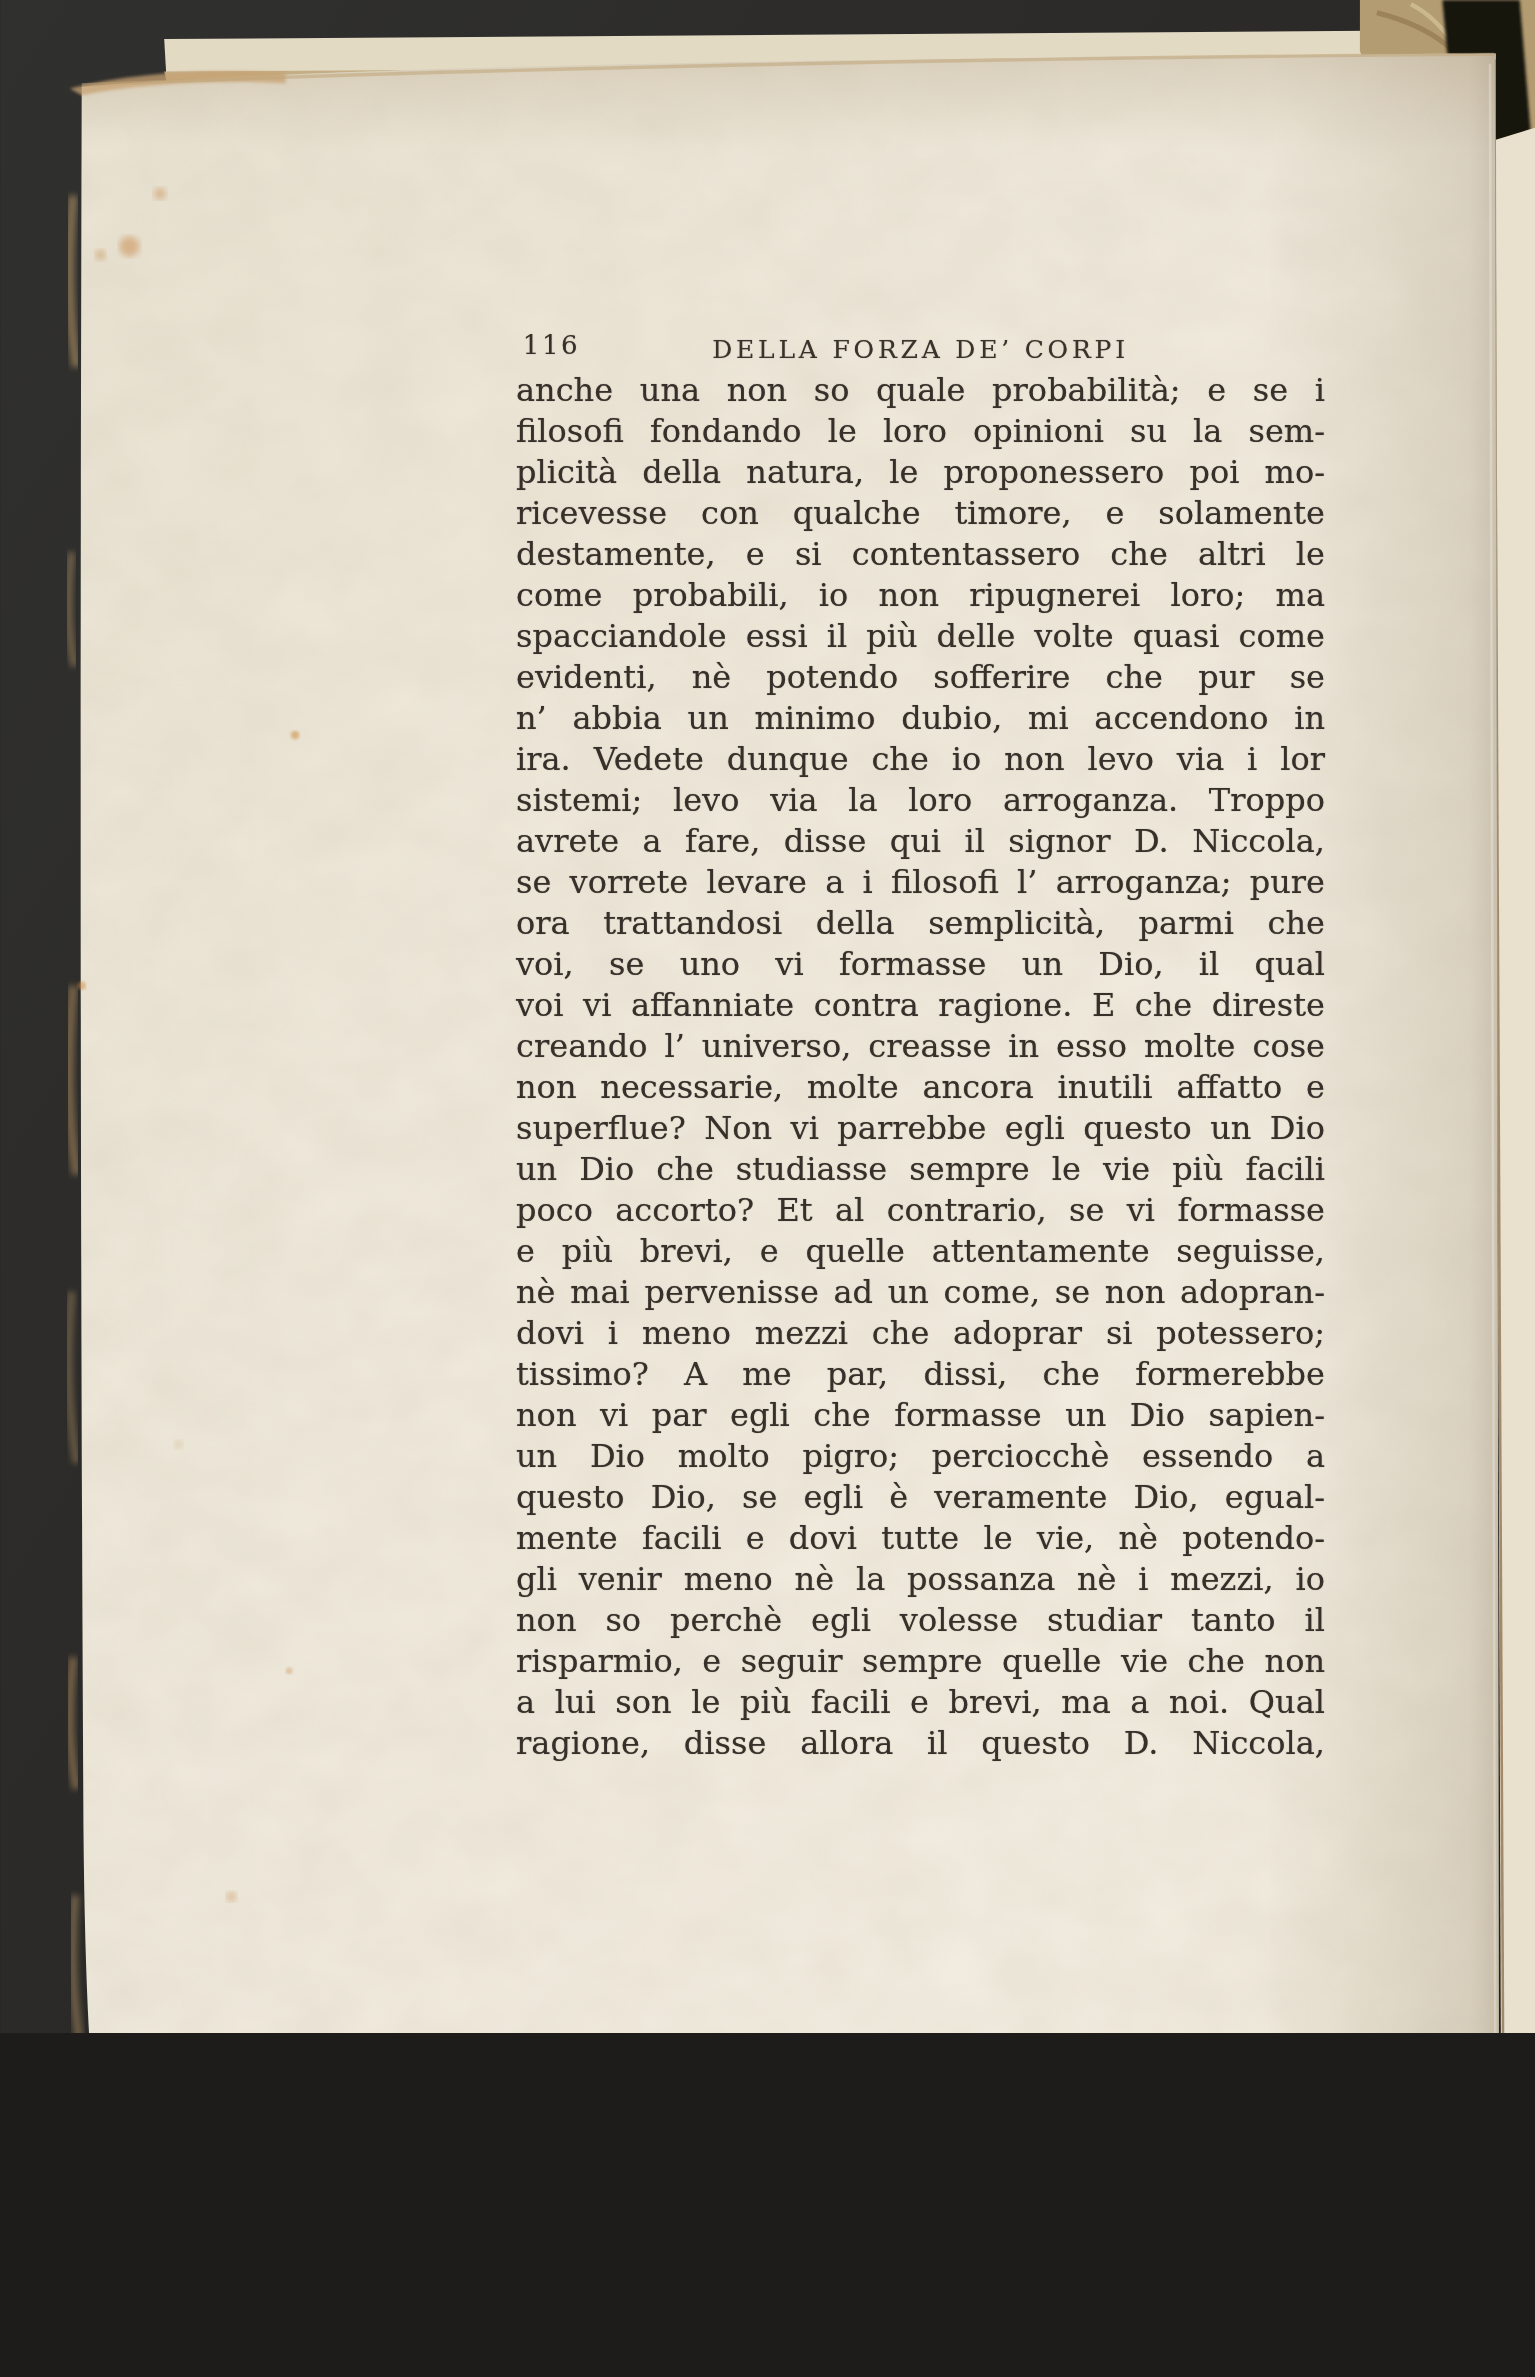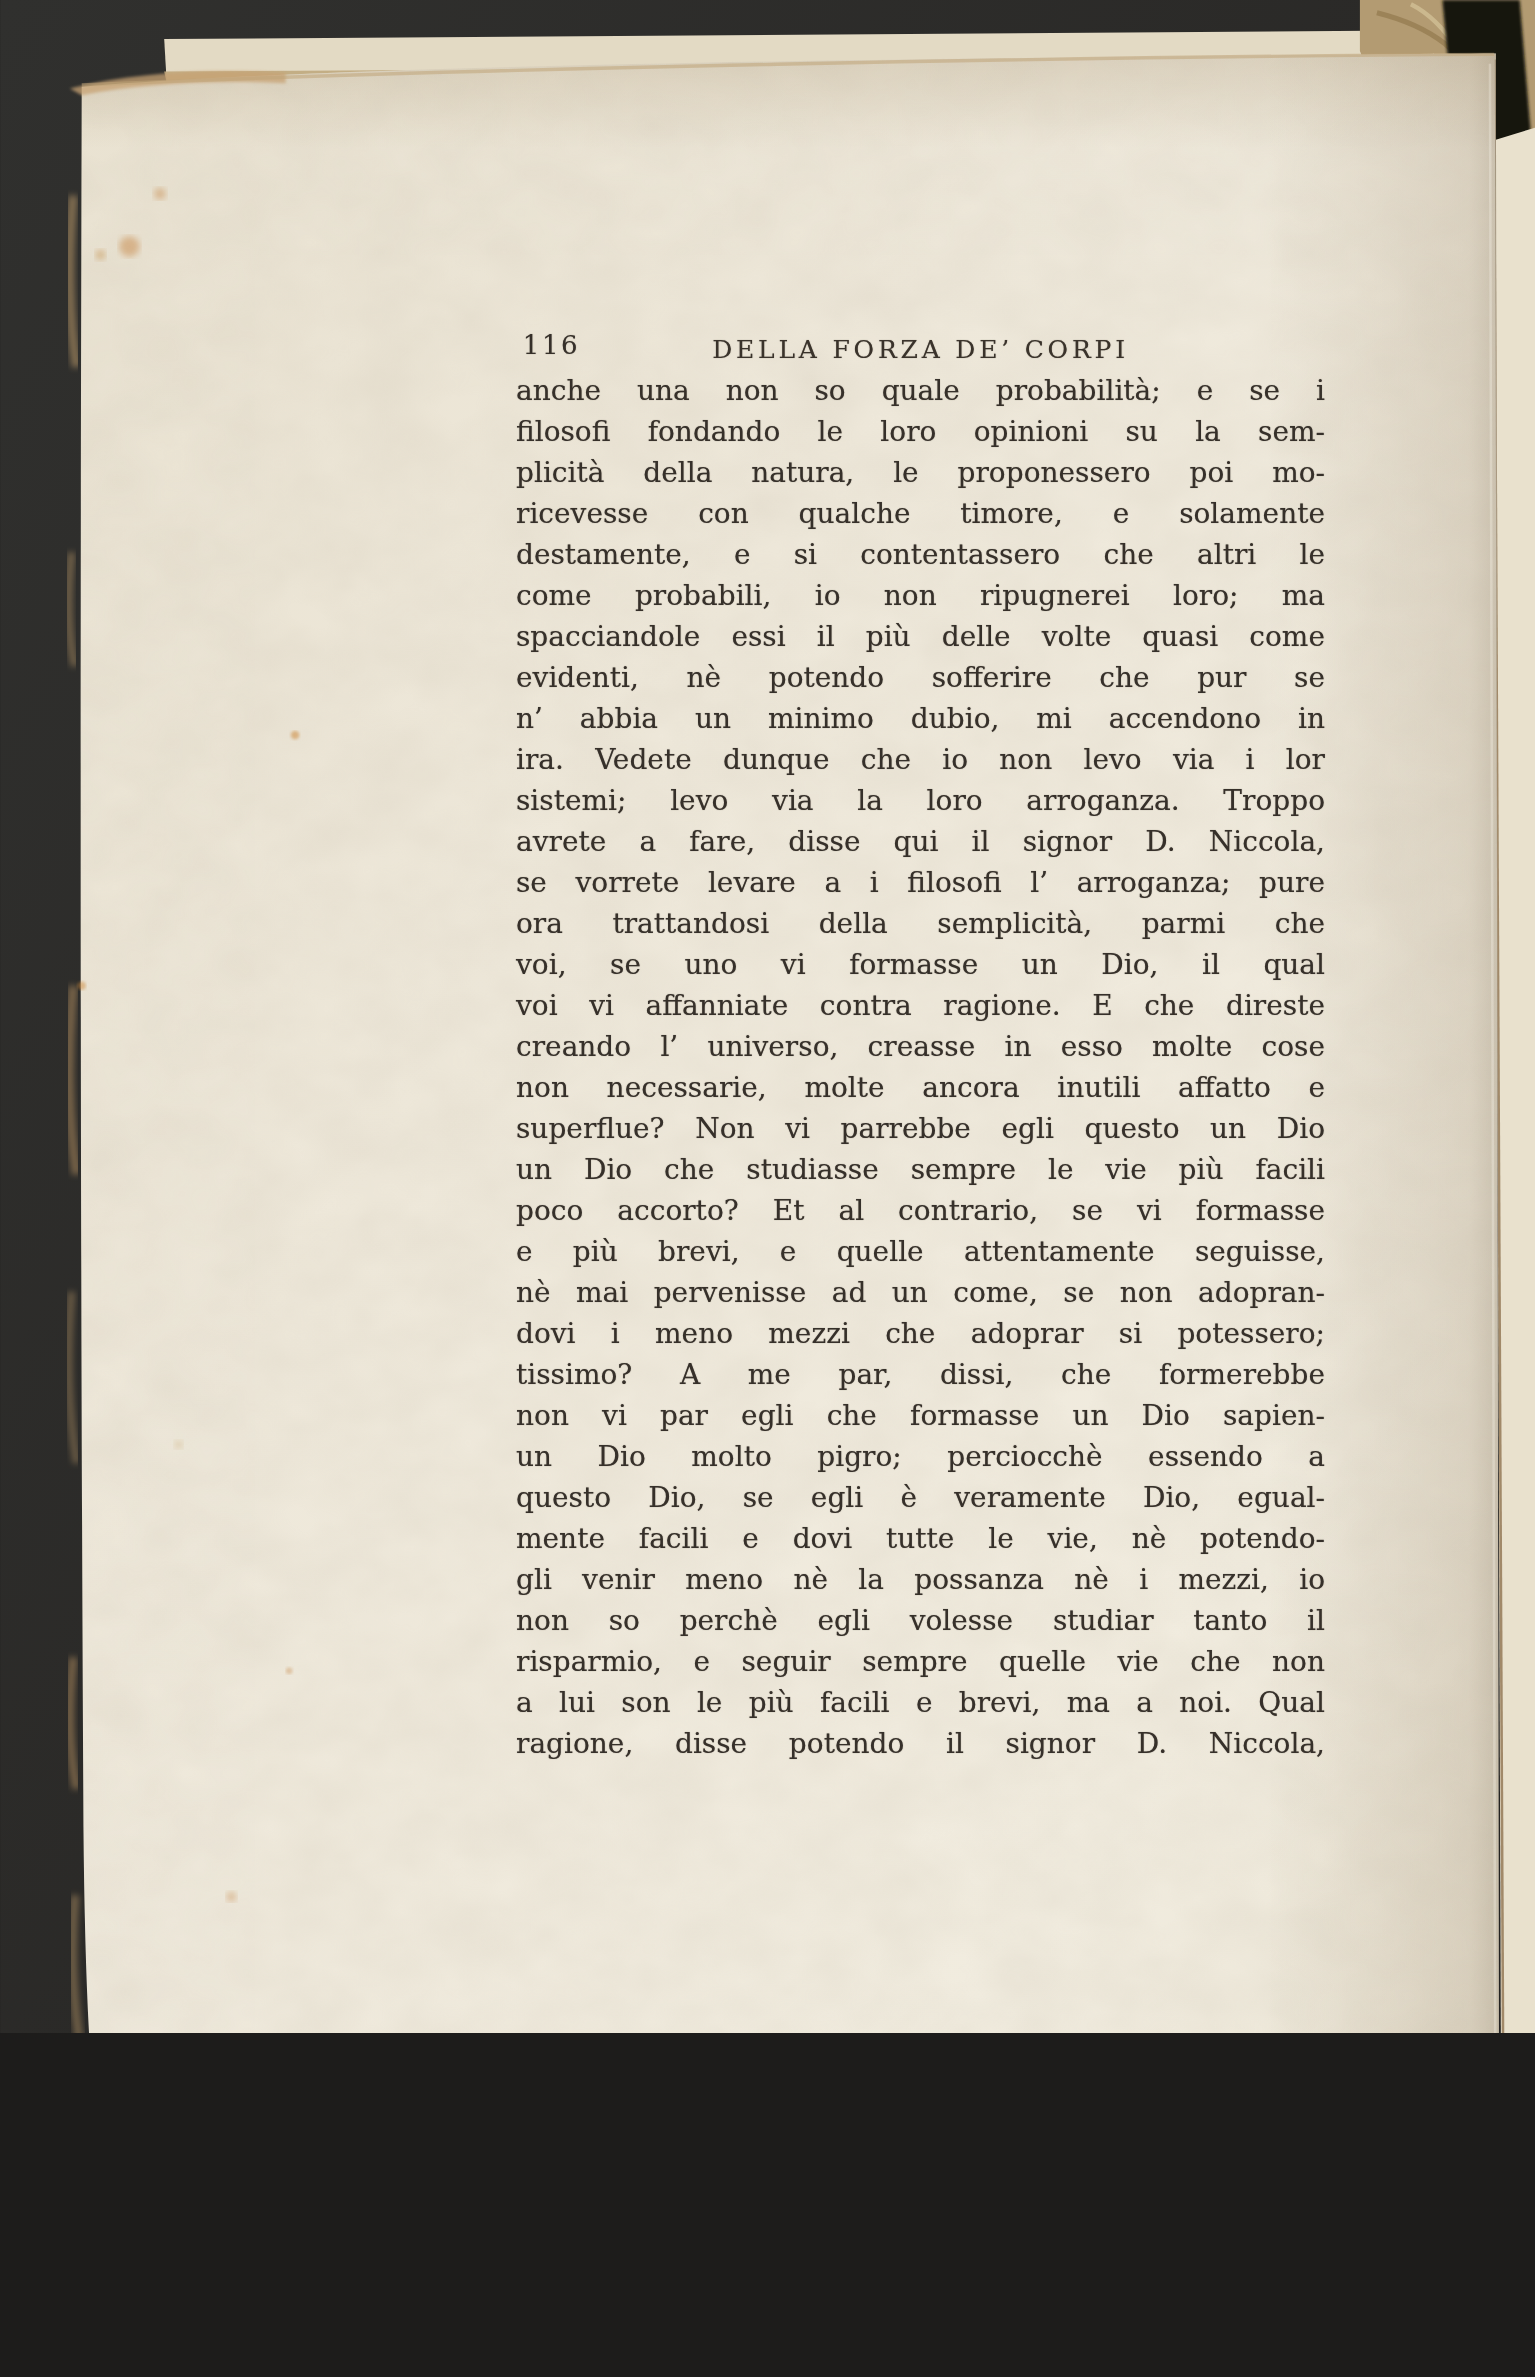--- a/index.html
+++ b/index.html
@@ -19,21 +19,21 @@
   .page-number{
     position:absolute;left:6.8px;top:1.7px;
     font-size:26px;letter-spacing:2.6px;
   }
   .running-title{
     position:absolute;left:0;right:0;top:6.8px;
     text-align:center;
     font-size:25px;letter-spacing:3.8px;
     color:#3a332b;
   }
-  .body-text{margin-top:3.4px;font-size:28px;line-height:41px;}
+  .body-text{margin-top:3.4px;font-size:32px;line-height:41px;}
   .text-line{
     text-align:justify;
     -moz-text-align-last:justify;
     text-align-last:justify;
     height:41px;
   }
 </style>
 </head>
 <body>
 
@@ -167,18 +167,18 @@
         <div class="text-line">dovi i meno mezzi che adoprar si potessero;</div>
         <div class="text-line">tissimo? A me par, dissi, che formerebbe</div>
         <div class="text-line">non vi par egli che formasse un Dio sapien-</div>
         <div class="text-line">un Dio molto pigro; perciocchè essendo a</div>
         <div class="text-line">questo Dio, se egli è veramente Dio, egual-</div>
         <div class="text-line">mente facili e dovi tutte le vie, nè potendo-</div>
         <div class="text-line">gli venir meno nè la possanza nè i mezzi, io</div>
         <div class="text-line">non so perchè egli volesse studiar tanto il</div>
         <div class="text-line">risparmio, e seguir sempre quelle vie che non</div>
         <div class="text-line">a lui son le più facili e brevi, ma a noi. Qual</div>
-        <div class="text-line">ragione, disse potendo il signor D. Niccola,</div>
+        <div class="text-line">ragione, disse allora il questo D. Niccola,</div>
       </div>
   </div>
 
 </div>
 
 
 </body></html>

